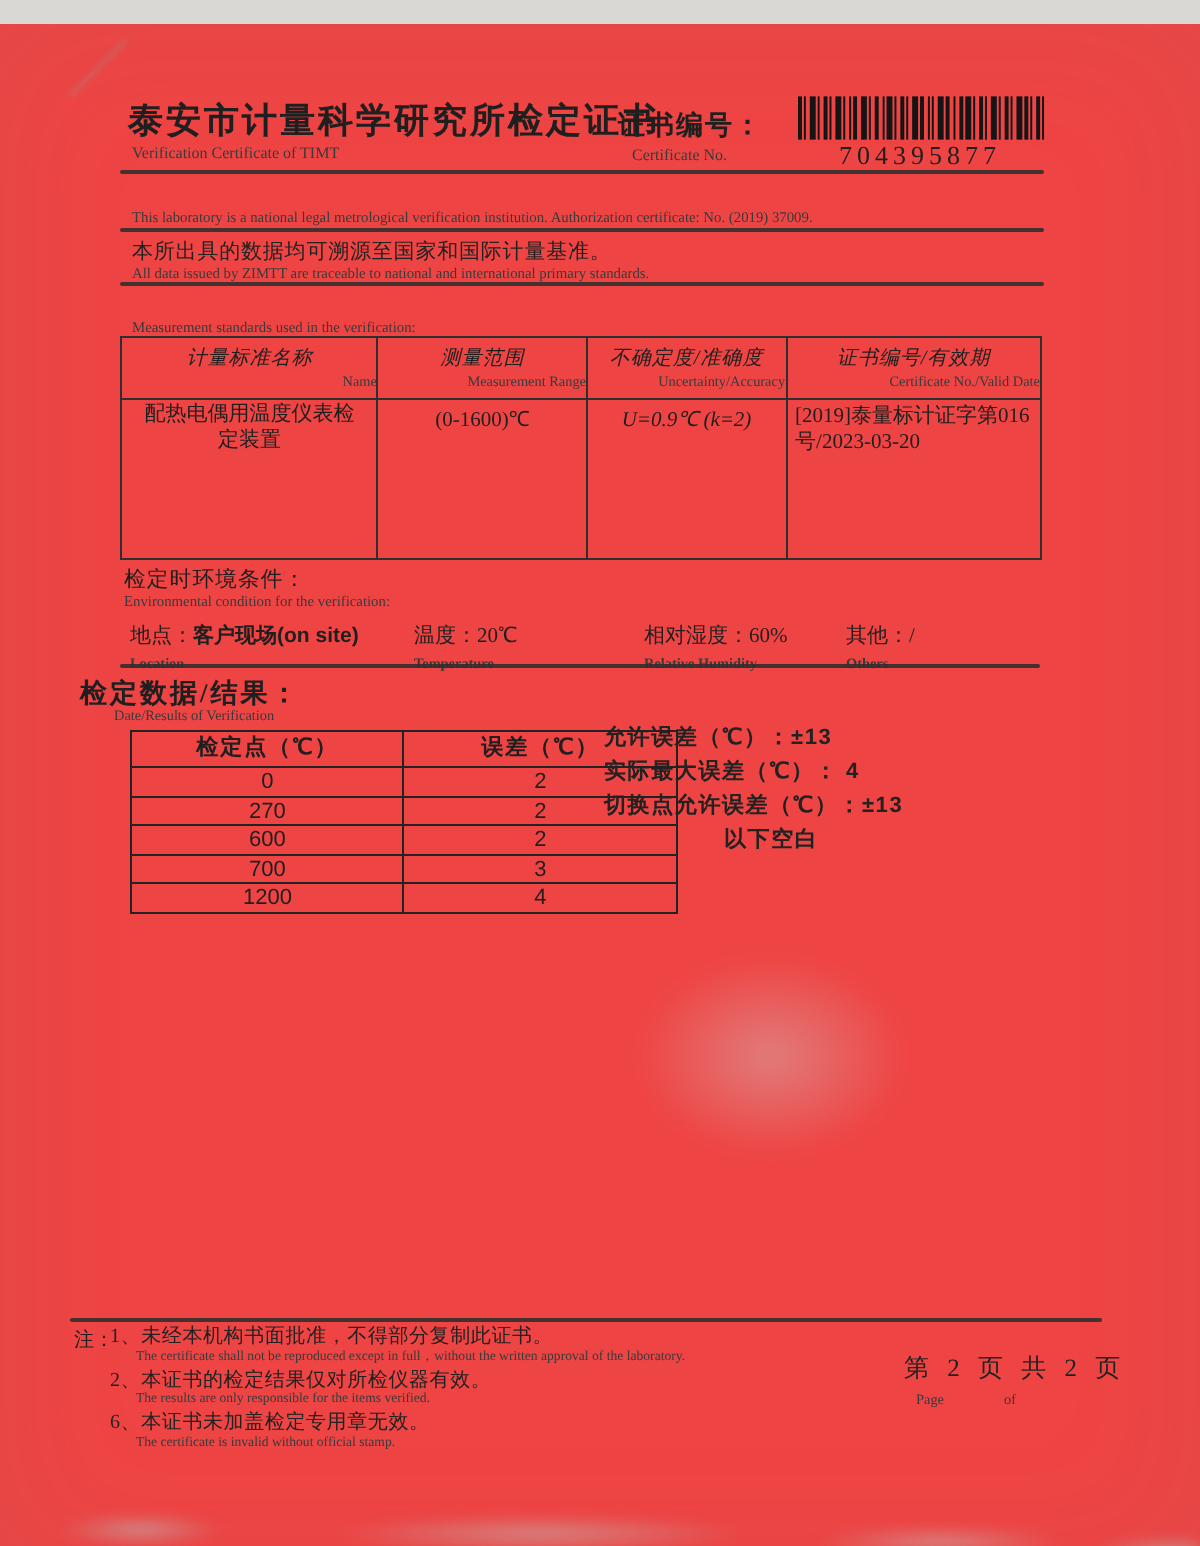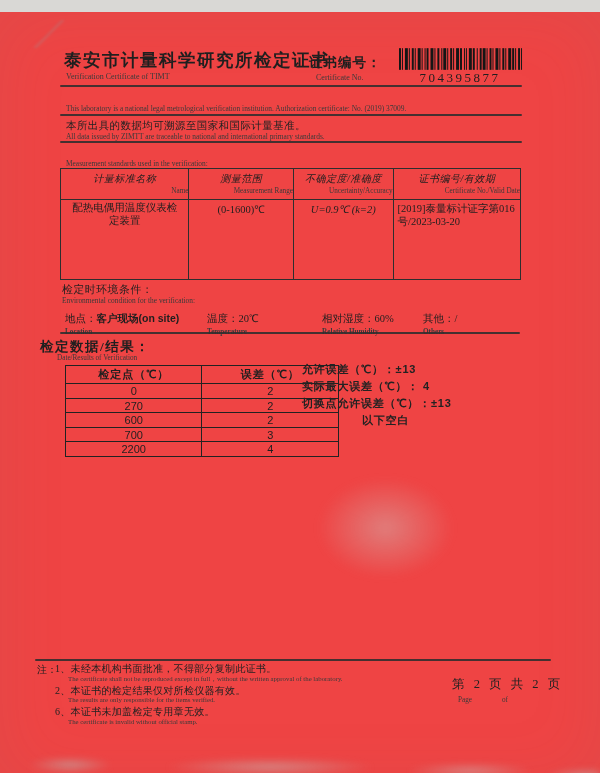--- a/index.html
+++ b/index.html
@@ -230,21 +230,21 @@
     <div class="res-cell hd">检定点（℃）</div>
     <div class="res-cell hd c2">误差（℃）</div>
     <div class="res-cell">0</div>
     <div class="res-cell c2">2</div>
     <div class="res-cell">270</div>
     <div class="res-cell c2">2</div>
     <div class="res-cell">600</div>
     <div class="res-cell c2">2</div>
     <div class="res-cell">700</div>
     <div class="res-cell c2">3</div>
-    <div class="res-cell">2200</div>
+    <div class="res-cell">1200</div>
     <div class="res-cell c2">4</div>
   </div>
 
   <div class="summary">
     <div>允许误差（℃）：±13</div>
     <div>实际最大误差（℃）： 4</div>
     <div>切换点允许误差（℃）：±13</div>
     <div class="blank-note">以下空白</div>
   </div>
 

